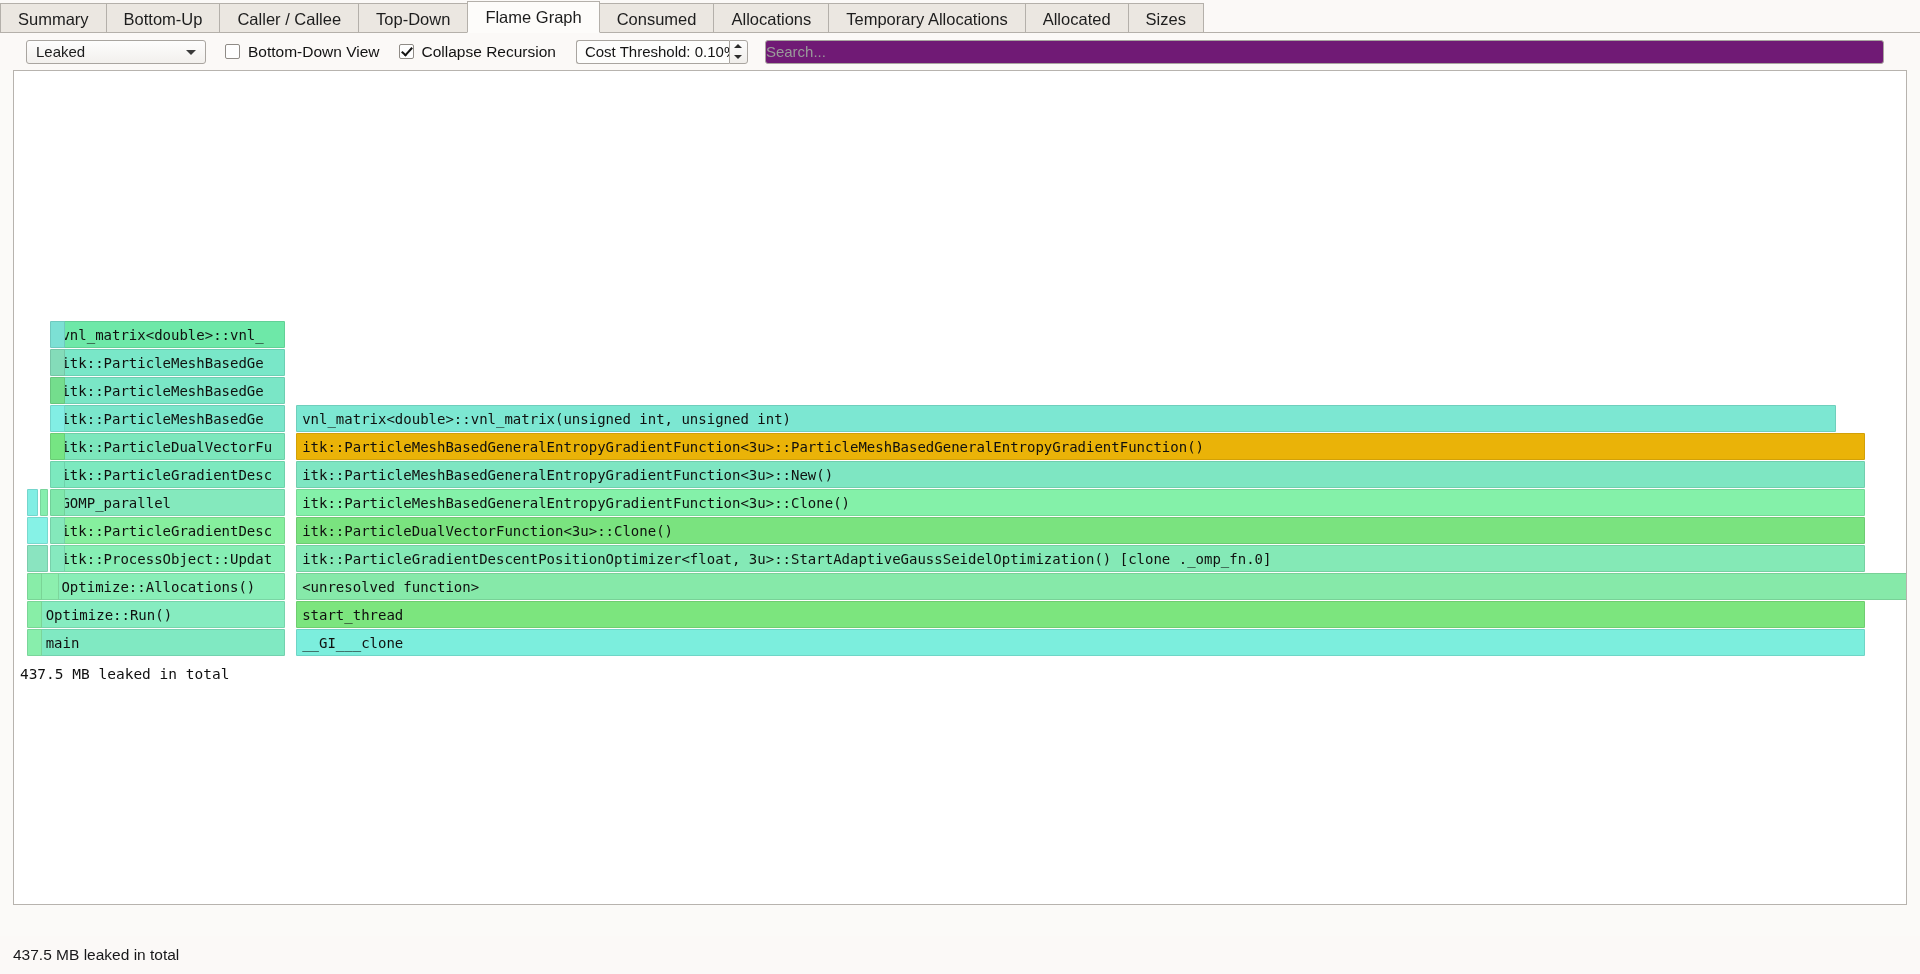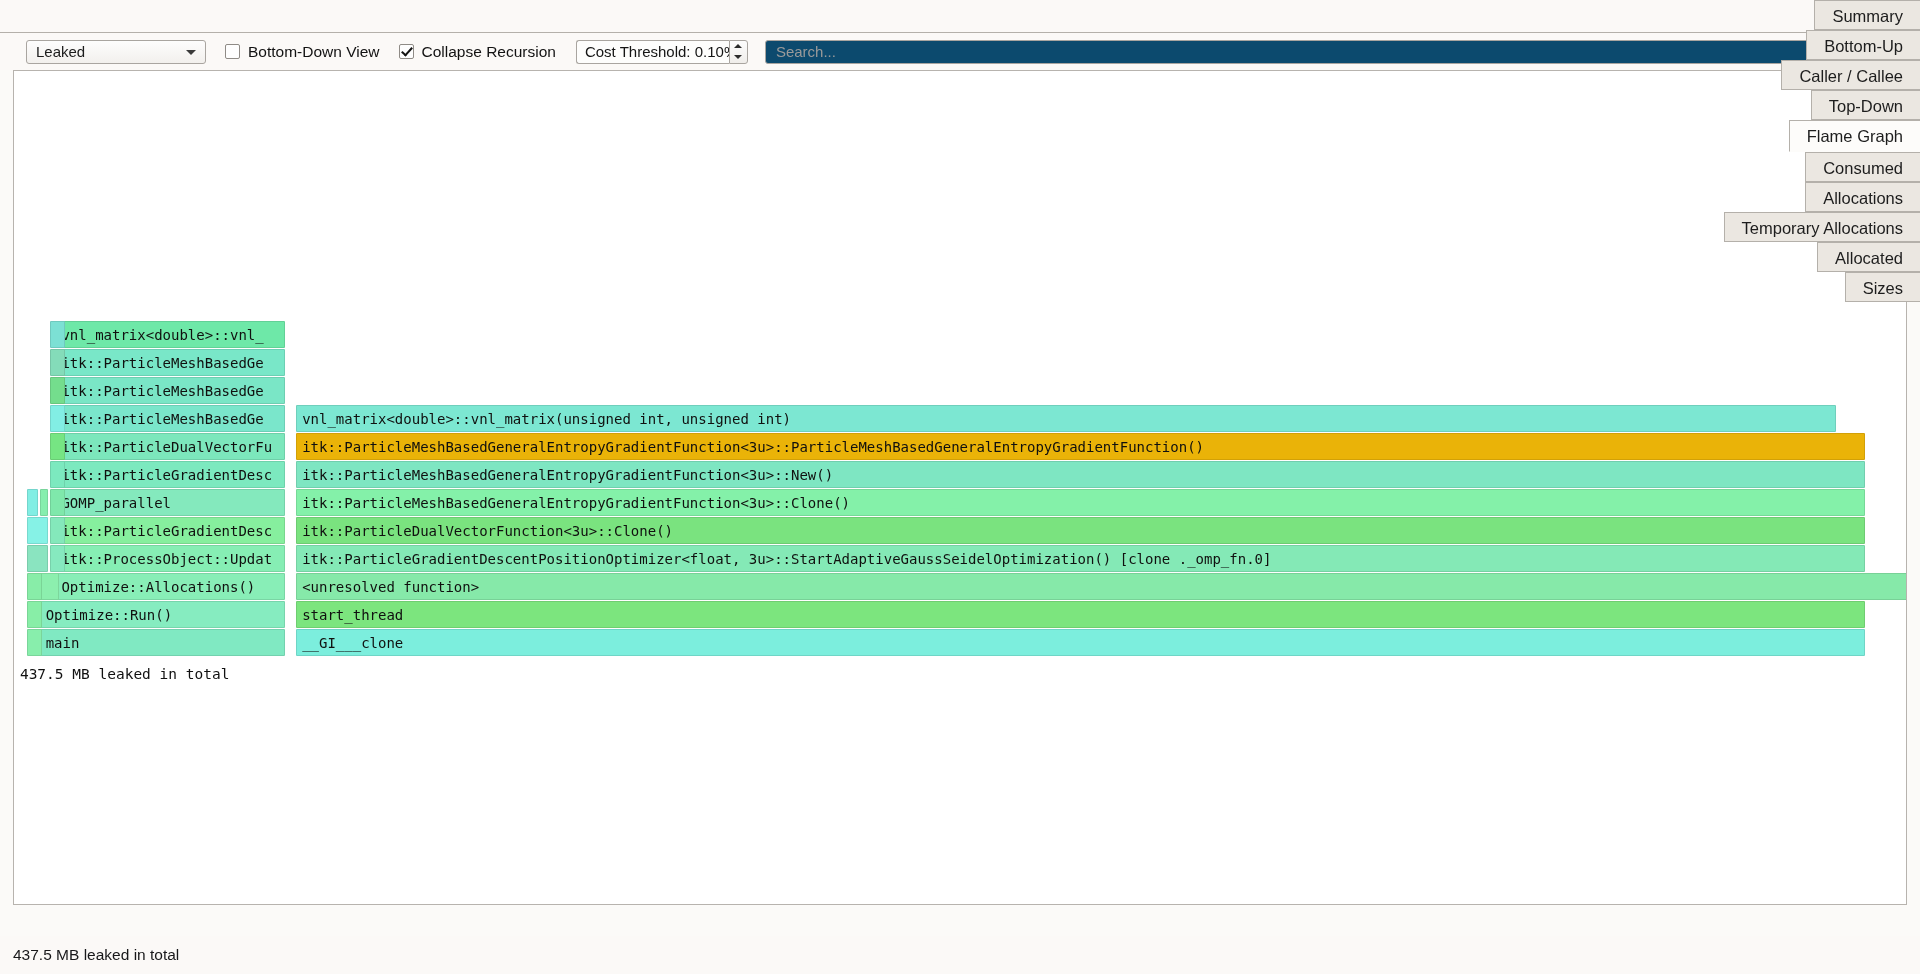--- a/index.html
+++ b/index.html
@@ -22,21 +22,20 @@
   }
 
   
   .tabbar {
     position: relative;
     height: 33px;
     background: #fbf9f7;
     display: flex;
     align-items: flex-end;
     box-sizing: border-box;
-    flex-direction: column;
   }
   .tabbar::after {
     content: "";
     position: absolute;
     left: 0; right: 0; bottom: 0;
     height: 1px;
     background: #b4b0aa;
   }
   .tab {
     position: relative;
@@ -182,28 +181,28 @@
     border-left: 4px solid transparent;
     border-right: 4px solid transparent;
     border-top: 4px solid #2b2b2b;
   }
 
   .search {
     flex: 1;
     height: 24px;
     margin-left: 17px;
     margin-right: 24px;
-    background: #0c4a6e;
+    background: #701a75;
     border: 1px solid #a9a5a0;
     border-radius: 3px;
     font-size: 15px;
     color: #9a9a9a;
     display: flex;
     align-items: center;
-    padding-left: 10px;
+    padding-left: 0;
     box-sizing: border-box;
   }
 
   
   .panelwrap {
     flex: 1;
     padding: 0 13px 0 13px;
     box-sizing: border-box;
     min-height: 0;
   }

